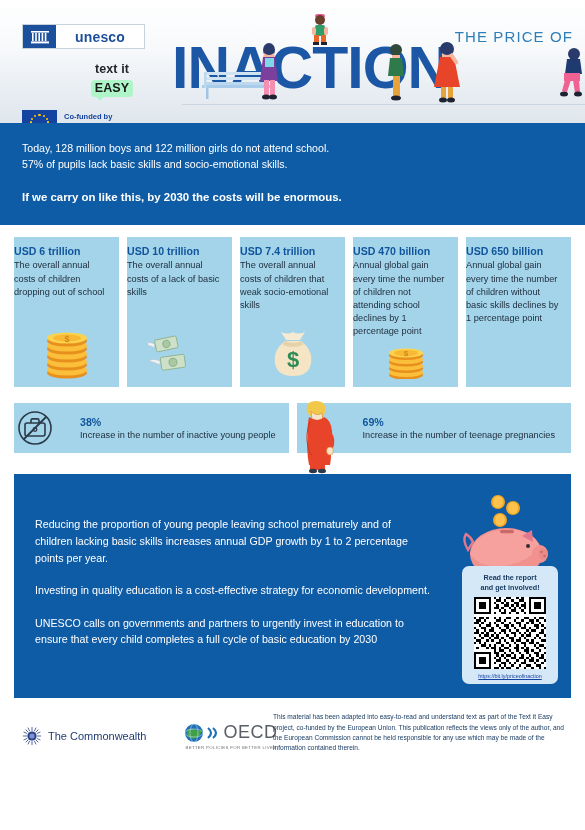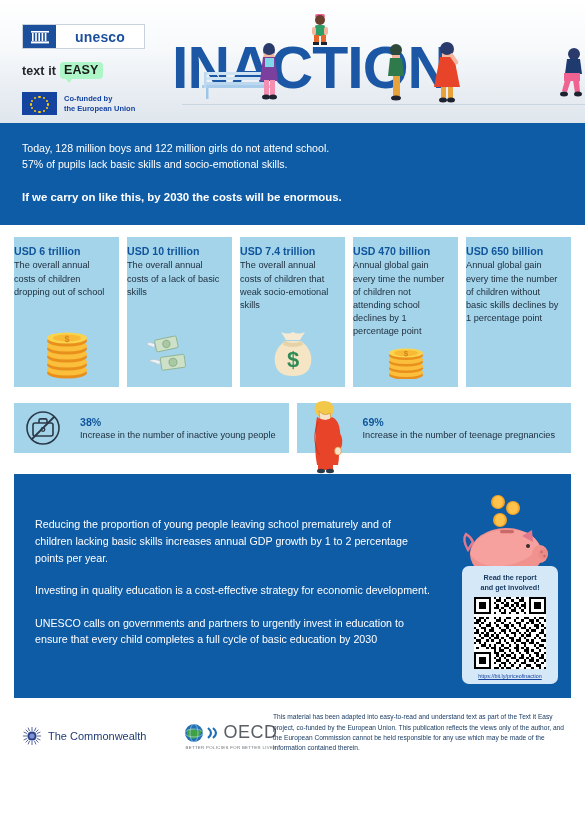--- a/index.html
+++ b/index.html
@@ -25,21 +25,21 @@
   }
   .unesco-mark{
     width:33px;background:#1c4f9c;display:flex;align-items:center;justify-content:center;
   }
   .unesco-word{
     flex:1;display:flex;align-items:center;justify-content:center;
     color:#1c4f9c;font-weight:bold;font-size:14px;letter-spacing:.2px;
   }
   .textiteasy{
     margin-top:13px;font-size:12.5px;color:#23272b;font-weight:bold;letter-spacing:.1px;
-    display:flex;align-items:center;gap:4px;
+    display:flex;align-items:center;gap:4px;flex-direction:column;
   }
   .easy-bubble{
     background:#aef5c8;color:#1a1a1a;font-weight:bold;font-size:12.5px;
     padding:1px 4px 2px 4px;border-radius:4px;position:relative;
   }
   .easy-bubble:after{
     content:"";position:absolute;left:5px;bottom:-4px;
     border-left:4px solid transparent;border-right:4px solid transparent;
     border-top:5px solid #aef5c8;
   }
@@ -90,21 +90,21 @@
     position:absolute;left:0;right:0;bottom:8px;height:56px;
     display:flex;align-items:flex-end;justify-content:center;
   }
 
   
   .stats{
     display:flex;gap:8px;padding:16px 14px 0 14px;box-sizing:border-box;width:585px;
   }
   .stat{
     background:#a4d4ea;flex:1 1 0;min-width:0;height:50px;display:flex;align-items:center;
-    padding:0 8px;box-sizing:border-box;gap:16px;position:relative;
+    padding:0 0;box-sizing:border-box;gap:24px;position:relative;
   }
   .stat-icon{width:42px;height:48px;flex:0 0 auto;display:flex;align-items:center;justify-content:center;}
   .stat-txt{flex:1;min-width:0;}
   .stat-pct{color:#10559c;font-weight:bold;font-size:10.6px;line-height:1.2;}
   .stat-desc{color:#1d2b3a;font-size:9.2px;line-height:1.35;}
 
   
   .panel{
     margin:21px 14px 0 14px;background:#0e5ba6;height:224px;position:relative;box-sizing:border-box;
   }
@@ -157,20 +157,21 @@
       <rect x="4" y="14" width="64" height="3" fill="#cfe3f2"></rect>
       <rect x="4" y="19" width="64" height="3" fill="#bcd8ee"></rect>
       <rect x="2" y="22" width="68" height="3" fill="#a9ccea"></rect>
       <rect x="6" y="25" width="2.5" height="11" fill="#9fc5e6"></rect>
       <rect x="64" y="25" width="2.5" height="11" fill="#9fc5e6"></rect>
       <rect x="4" y="9" width="2.5" height="16" fill="#bcd8ee"></rect>
       <rect x="66" y="9" width="2.5" height="16" fill="#bcd8ee"></rect>
     </svg>
 
     <div class="inaction">INACTION</div>
+    <div class="price-of">THE PRICE OF</div>
 
     <svg class="fig" style="left:74px;bottom:22px;width:26px;height:60px;" viewBox="0 0 26 60">
       <ellipse cx="13" cy="9" rx="6" ry="7" fill="#2a3a6b"></ellipse>
       <path d="M8 12 q5 4 10 0 l1 5 q-6 4 -12 0z" fill="#f3b7a0"></path>
       <path d="M7 16 l12 0 l3 24 l-18 0z" fill="#7b3f9e"></path>
       <rect x="9" y="17" width="9" height="9" fill="#7fd8e8"></rect>
       <rect x="8" y="39" width="5" height="16" fill="#f48fb1"></rect>
       <rect x="14" y="39" width="5" height="16" fill="#f48fb1"></rect>
       <ellipse cx="10" cy="56" rx="4" ry="2.5" fill="#1d2330"></ellipse>
       <ellipse cx="17" cy="56" rx="4" ry="2.5" fill="#1d2330"></ellipse>

